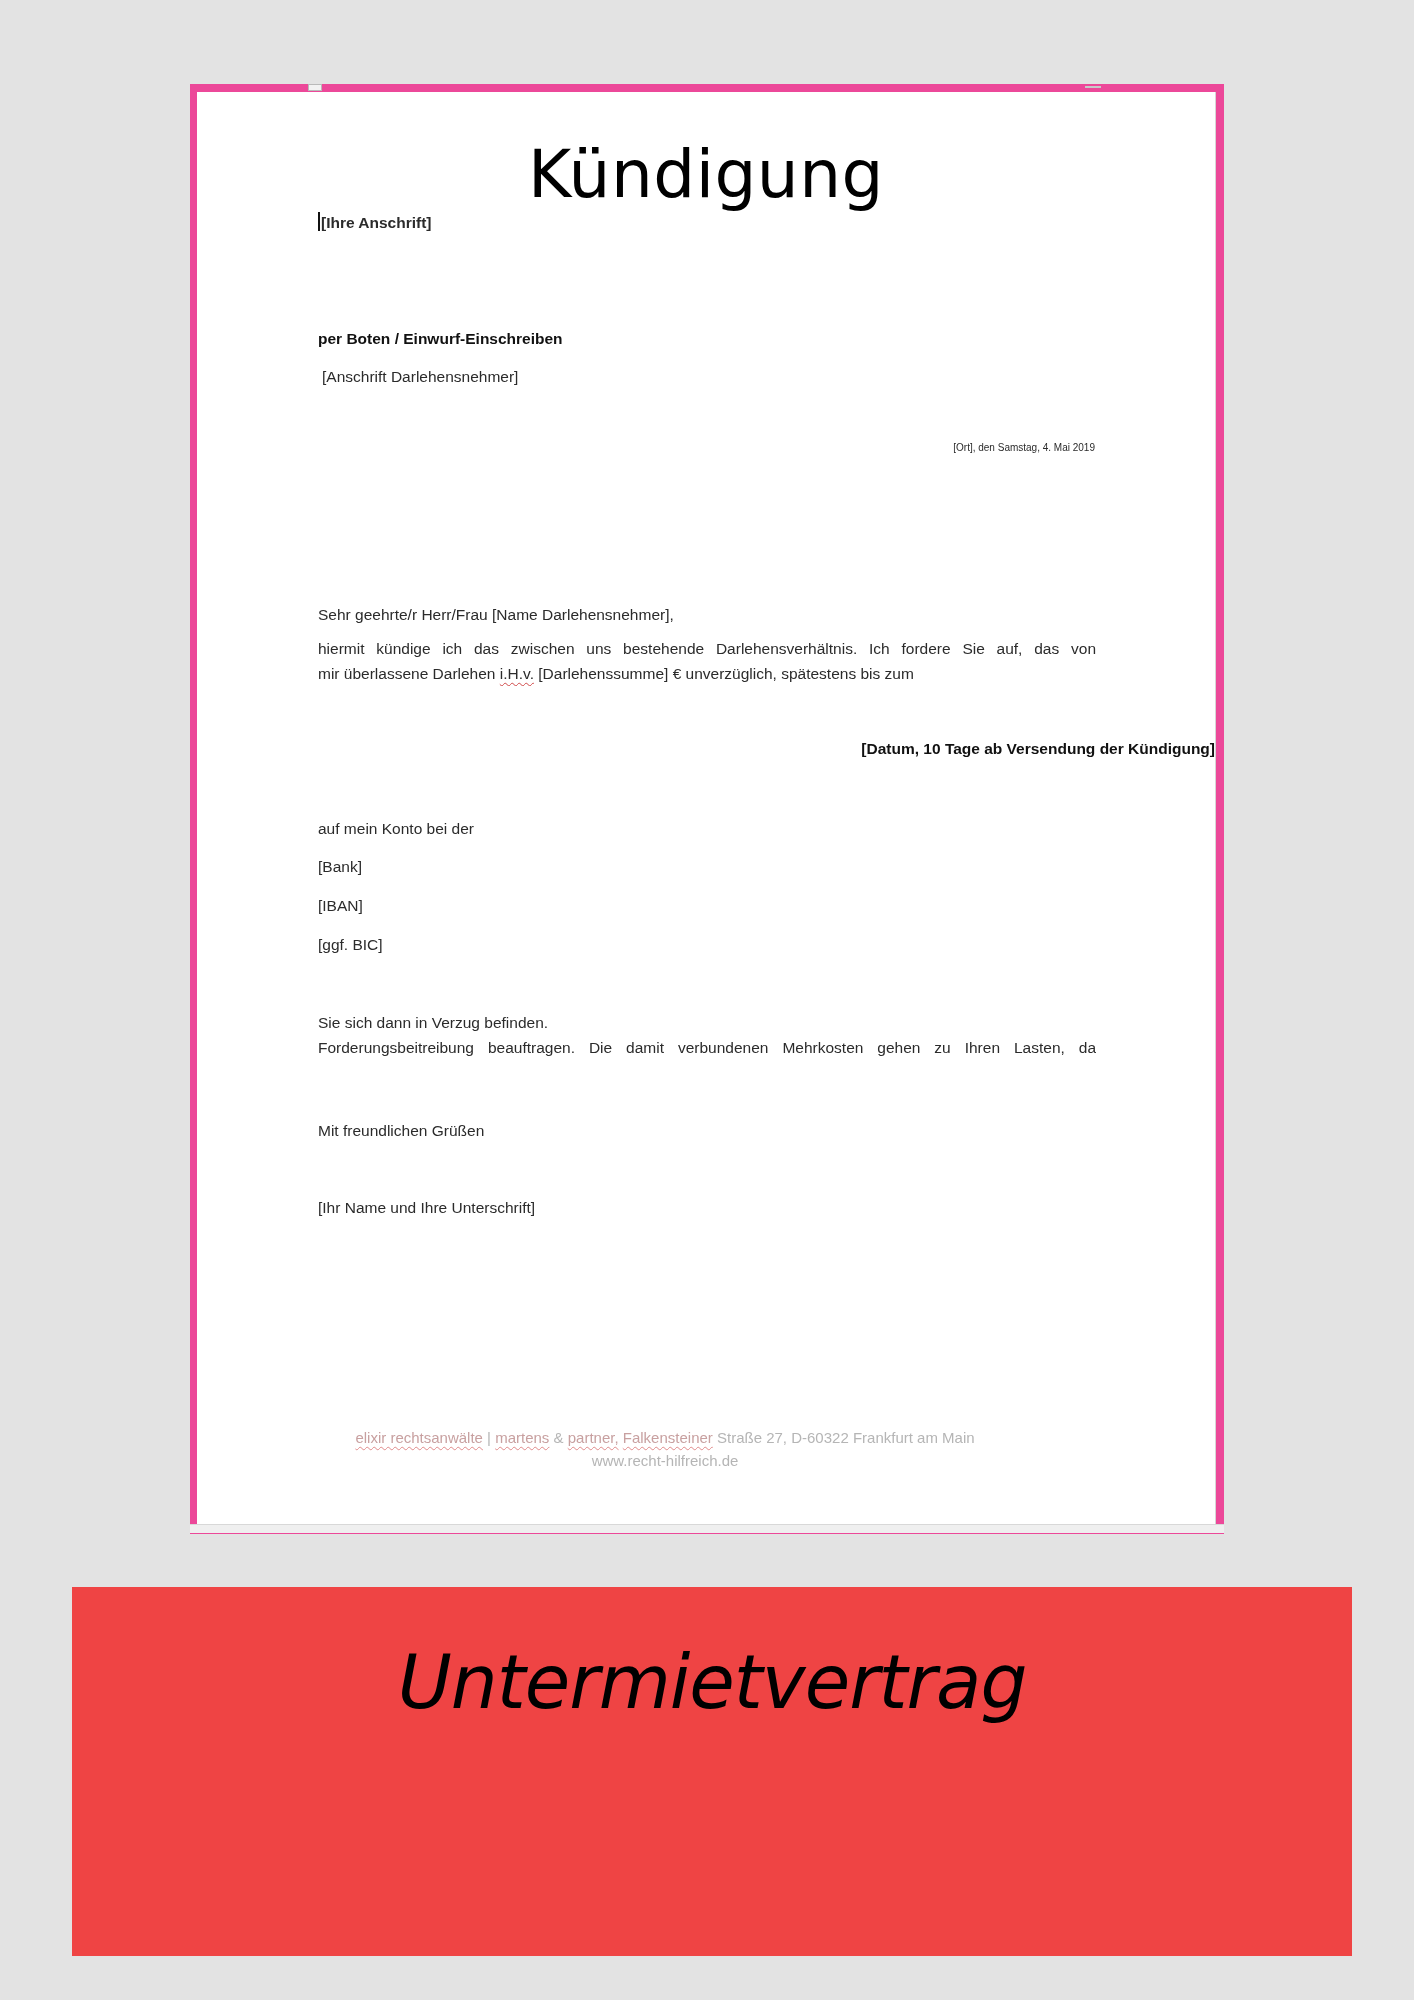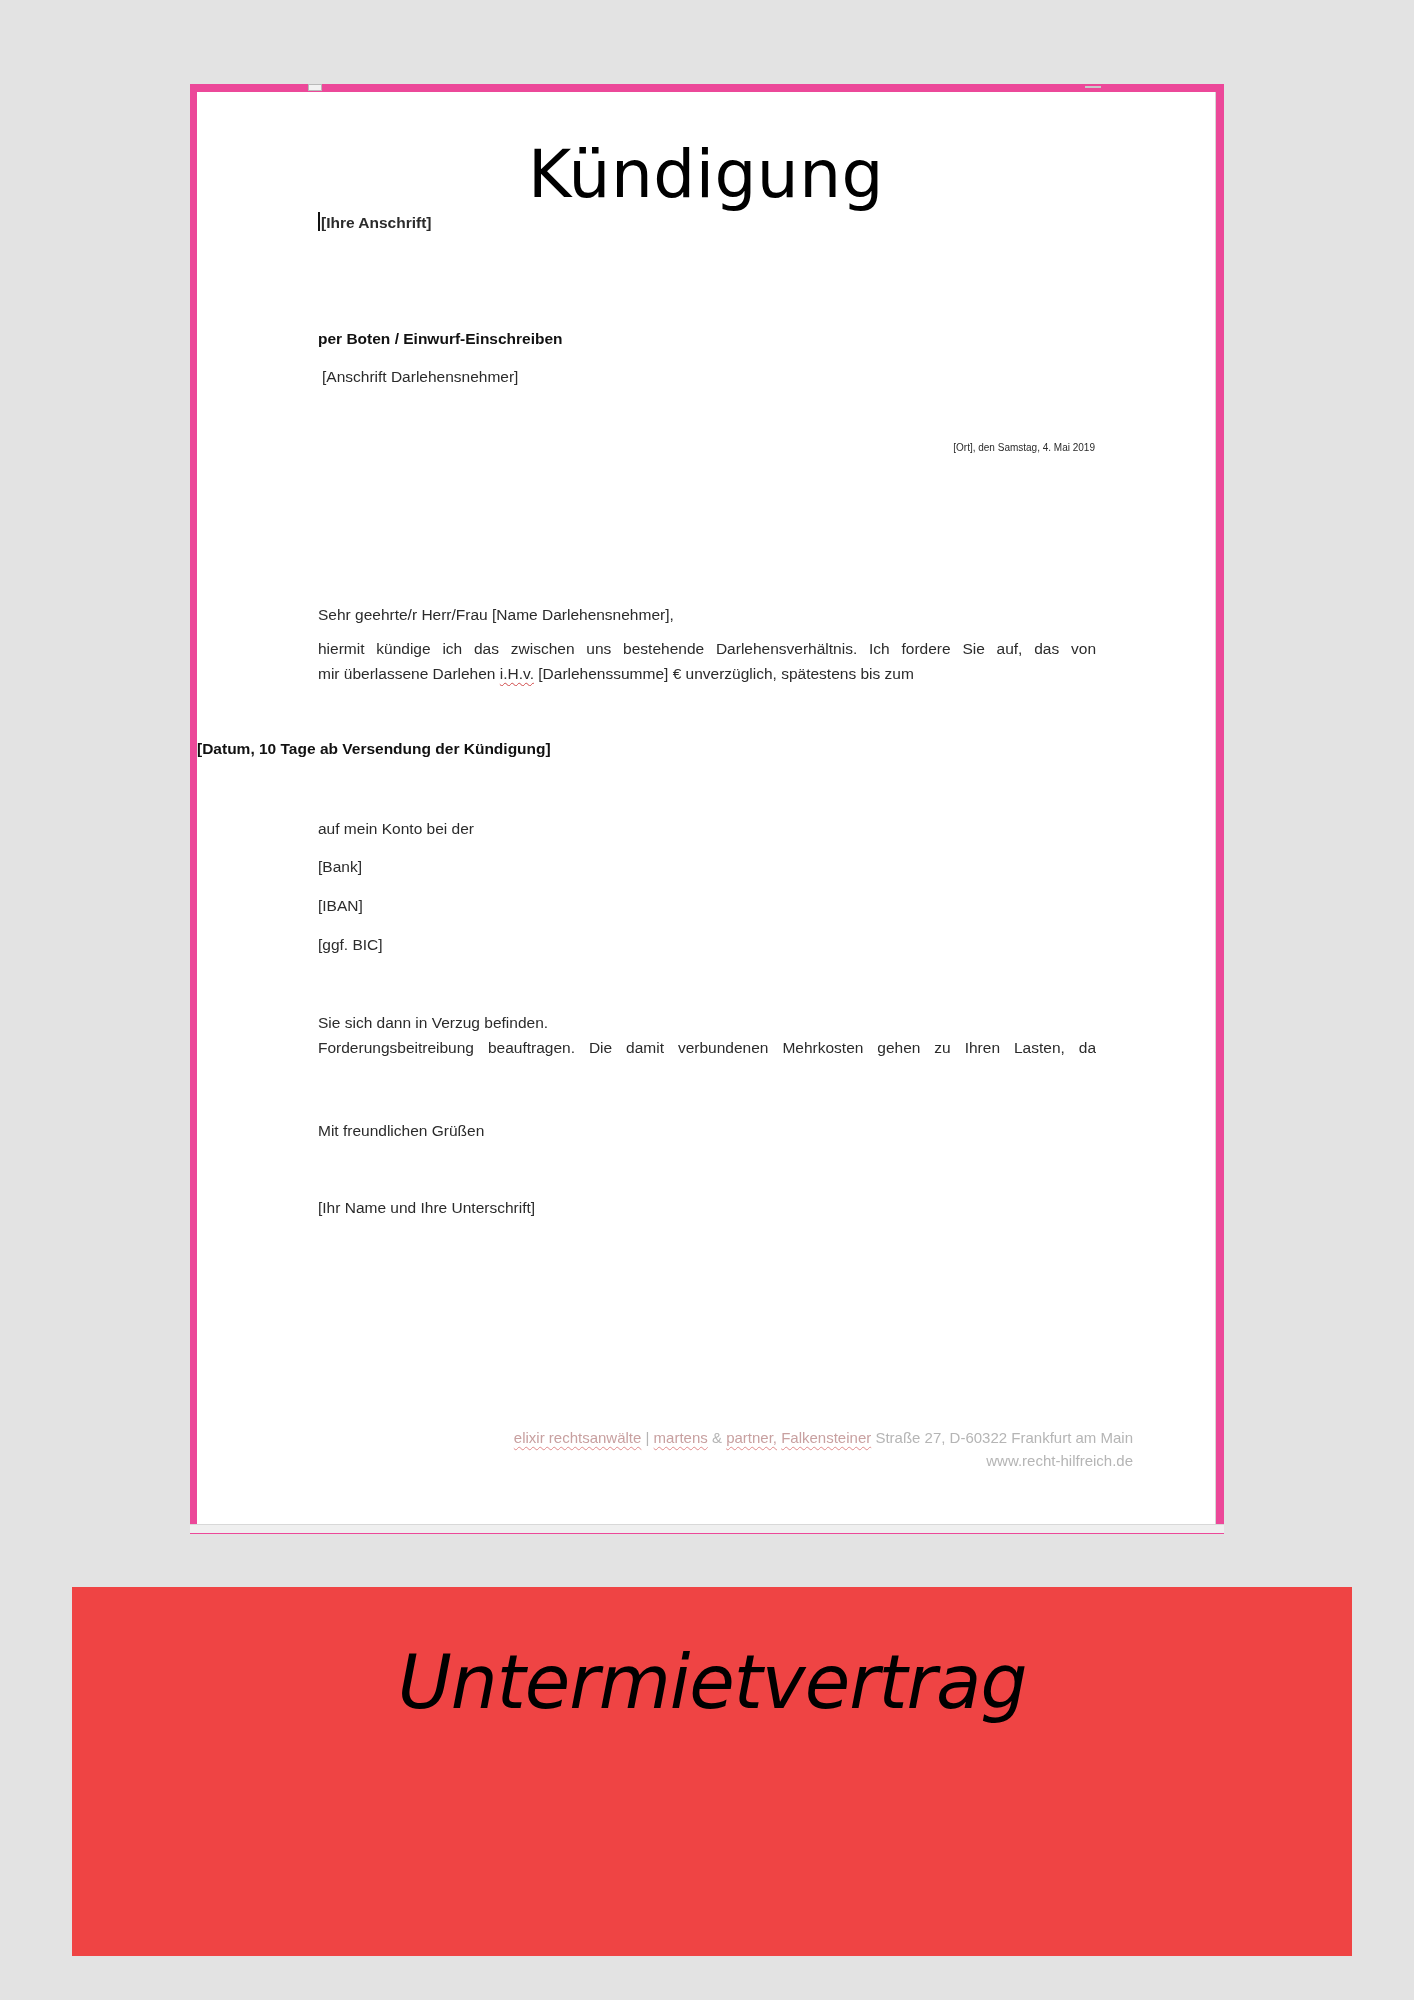--- a/index.html
+++ b/index.html
@@ -94,21 +94,21 @@
       position: absolute;
       right: 120px;
       font-size: 10px;
       color: #2b2b2b;
       white-space: nowrap;
     }
     .doc-center {
       position: absolute;
       left: 0;
       width: 1018px;
-      text-align: left;
+      text-align: right;
       font-size: 15.5px;
       font-weight: bold;
       color: #111;
     }
     .doc-para {
       position: absolute;
       left: 121px;
       width: 778px;
       font-size: 15.5px;
       color: #2b2b2b;
@@ -128,21 +128,21 @@
     }
     .squiggle {
       text-decoration: underline wavy #d04a4a;
       text-decoration-thickness: 1px;
       text-underline-offset: 3px;
     }
     .doc-footer {
       position: absolute;
       left: 0;
       width: 936px;
-      text-align: right;
+      text-align: center;
       font-size: 15px;
       color: #b5b5b5;
       line-height: 23px;
     }
     .doc-footer .squiggle {
       color: #c8a0a0;
       text-decoration-color: #e08a8a;
     }
 
     

